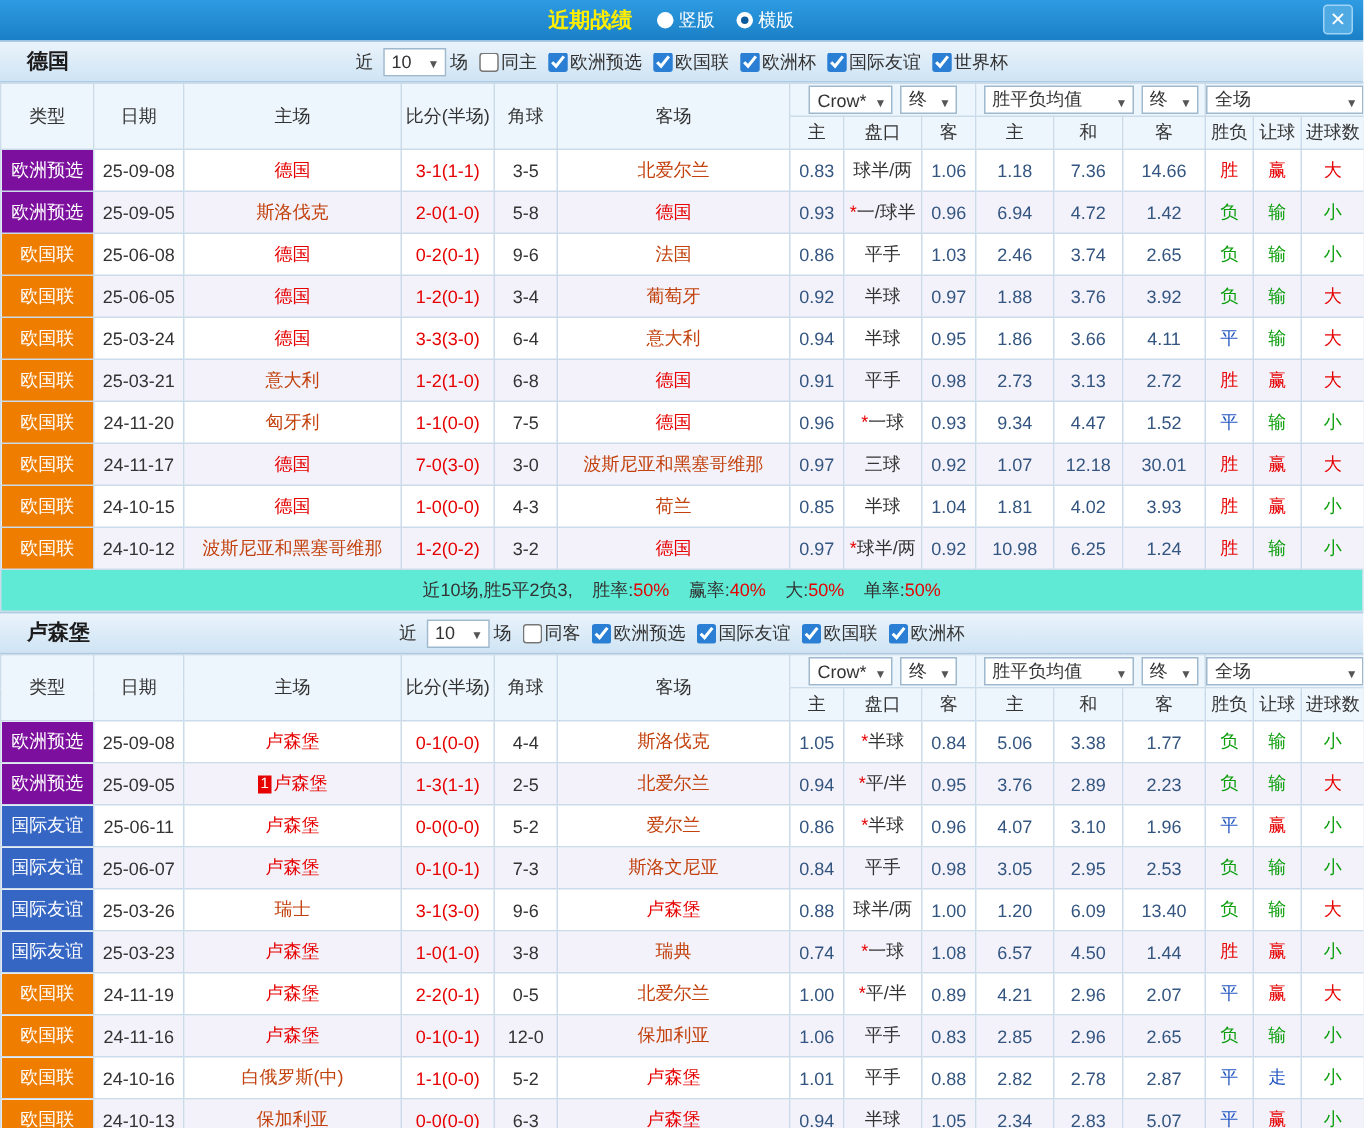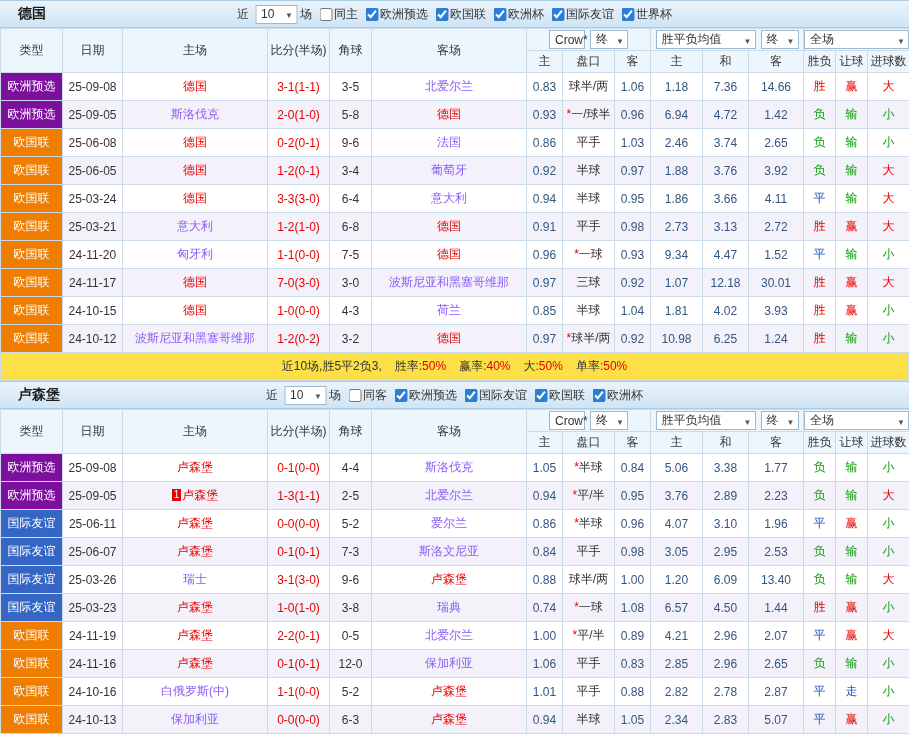--- a/index.html
+++ b/index.html
@@ -17,50 +17,62 @@
   .team-name{font-size:14px;font-weight:bold;color:#1c1c1c;margin-left:18px;}
   .controls{position:absolute;left:50%;transform:translateX(-50%);display:flex;align-items:center;white-space:nowrap;}
   .controls > span:first-child{margin-right:3px;}
   .cb{display:inline-flex;align-items:center;margin-left:7px;cursor:pointer;}
   .cb input{width:13px;height:13px;accent-color:#2a7fd4;margin-right:2px;}
   .league-cbs{display:inline-flex;align-items:center;}
   
   .select{display:inline-flex;align-items:center;justify-content:space-between;background:#fff;border:1px solid #9eb8cd;height:19px;padding:0 3px 0 5px;font-size:12px;color:#333;cursor:pointer;vertical-align:middle;}
   .arr::after{content:"▼";font-size:8px;color:#555;margin-left:3px;}
   .sel-count{width:42px;margin:10px 3px;}
-  .sel-crow{width:36px;}
+  .sel-crow{width:56px;}
   .sel-final{width:38px;margin-left:5px;}
   .sel-avg{width:100px;}
   .sel-full{width:116px;gap:32px;}
   
   table{border-collapse:collapse;table-layout:fixed;width:909px;}
   th,td{border:1px solid #ccdbe9;text-align:center;overflow:hidden;white-space:nowrap;}
   thead th{height:22px;background:#eef6fd;font-weight:normal;color:#333;}
   .ddwrap{display:flex;align-items:center;justify-content:center;}
   td{height:28px;background:#fff;}
   tr.alt td{background:#f3f2fb;}
   td.league{color:#fff !important;}
   td.lg-purple{background:#7d0f9e !important;}
   td.lg-orange{background:#ee7d00 !important;}
   td.lg-blue{background:#3566c4 !important;}
   .t-red{color:#e60000;}
   .t-green{color:#0b9e0b;}
   .t-blue{color:#2356c0;}
-  .t-team{color:#8b5cf6;text-align:center;}
+  .t-team{color:#c2410c;text-align:center;}
   .c-odds{color:#33557f;}
   .num-badge{display:inline-block;background:#e60000;color:#fff;font-size:10px;line-height:12px;padding:0 2px;margin-right:1px;vertical-align:1px;}
   
-  .summary{height:28px;border:1px solid #ccdbe9;border-top:none;display:flex;align-items:center;justify-content:center;background:#fde047;}
+  .summary{height:28px;border:1px solid #ccdbe9;border-top:none;display:flex;align-items:center;justify-content:center;background:#5eead4;}
   .summary .stat{margin-left:13px;}
 </style>
 </head>
 <body>
 
 <div class="page">
 
+  <div class="topbar">
+    <span class="title">近期战绩</span>
+    <span class="radio-item">
+      <span class="radio"></span>
+      <span>竖版</span>
+    </span>
+    <span class="radio-item">
+      <span class="radio selected"></span>
+      <span>横版</span>
+    </span>
+    <span class="close">✕</span>
+  </div>
 
   <div class="section">
     <div class="sec-head">
       <span class="team-name">德国</span>
       <div class="controls">
         <span>近</span>
         <span class="select sel-count">
           <span>10</span>
           <span class="arr"></span>
         </span>

